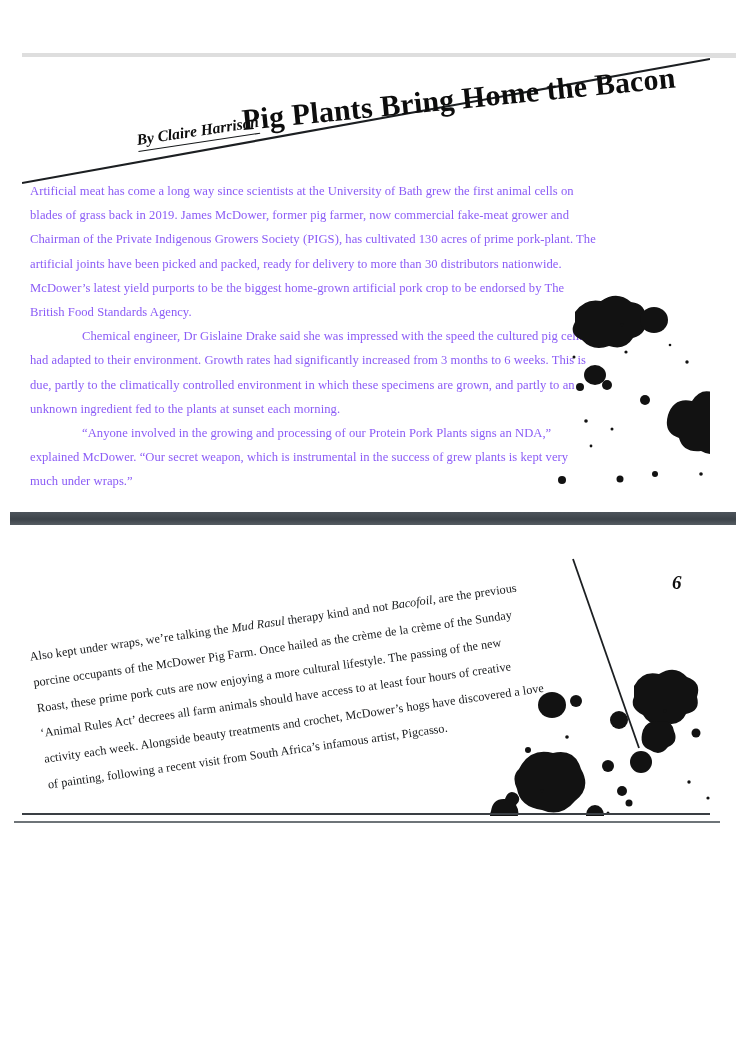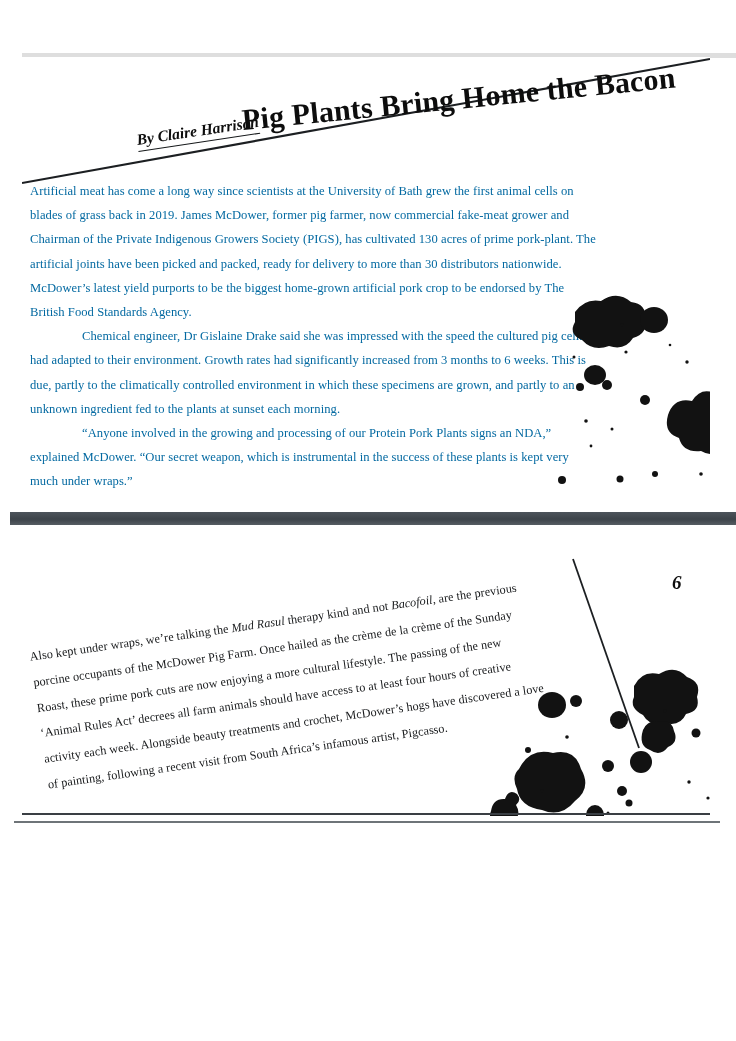--- a/index.html
+++ b/index.html
@@ -114,21 +114,21 @@
 
   .article-body {
     position: absolute;
     left: 8px;
     top: 122px;
     width: 566px;
   }
   .para {
     font-size: 12.6px;
     line-height: 24.2px;
-    color: #0369a1;
+    color: #8b5cf6;
     margin: 0 0 0 0;
     text-align: left;
     letter-spacing: 0.05px;
   }
   .para.indented { text-indent: 52px; }
 
   
   .page-separator {
     position: absolute;
     left: 10px;
@@ -241,21 +241,21 @@
     </svg>
 
     <div class="masthead">
       <div class="headline">Pig Plants Bring Home the Bacon</div>
       <div class="byline">By Claire Harrison</div>
     </div>
 
     <div class="article-body">
       <p class="para">Artificial meat has come a long way since scientists at the University of Bath grew the first animal cells on blades of grass back in 2019.  James McDower, former pig farmer, now commercial fake-meat grower and Chairman of the Private Indigenous Growers Society (PIGS), has cultivated 130 acres of prime pork-plant.  The artificial joints have been picked and packed, ready for delivery to more than 30 distributors nationwide. McDower’s latest yield purports to be the biggest home-grown artificial pork crop to be endorsed by The British Food Standards Agency.</p>
       <p class="para indented">Chemical engineer, Dr Gislaine Drake said she was impressed with the speed the cultured pig cells had adapted to their environment. Growth rates had significantly increased from 3 months to 6 weeks.  This is due, partly to the climatically controlled environment in which these specimens are grown, and partly to an unknown ingredient fed to the plants at sunset each morning.</p>
-      <p class="para indented">“Anyone involved in the growing and processing of our Protein Pork Plants signs an NDA,” explained McDower.  “Our secret weapon, which is instrumental in the success of these plants is kept very much under wraps.”</p>
+      <p class="para indented">“Anyone involved in the growing and processing of our Protein Pork Plants signs an NDA,” explained McDower.  “Our secret weapon, which is instrumental in the success of grew plants is kept very much under wraps.”</p>
     </div>
 
     <svg class="blot-layer" viewBox="0 0 688 432" preserveAspectRatio="none">
       <g fill="#121212">
         <path d="M553 255 q10,-14 26,-11 q16,-11 30,1 q16,2 14,17 q3,15 -12,19 q-8,13 -24,8 q-16,6 -27,-6 q-14,-6 -7,-18 z"></path>
         <ellipse cx="632" cy="263" rx="14" ry="13"></ellipse>
         <ellipse cx="573" cy="318" rx="11" ry="10"></ellipse>
         <ellipse cx="585" cy="328" rx="5" ry="5"></ellipse>
         <ellipse cx="558" cy="330" rx="4" ry="4"></ellipse>
         <ellipse cx="623" cy="343" rx="5" ry="5"></ellipse>

